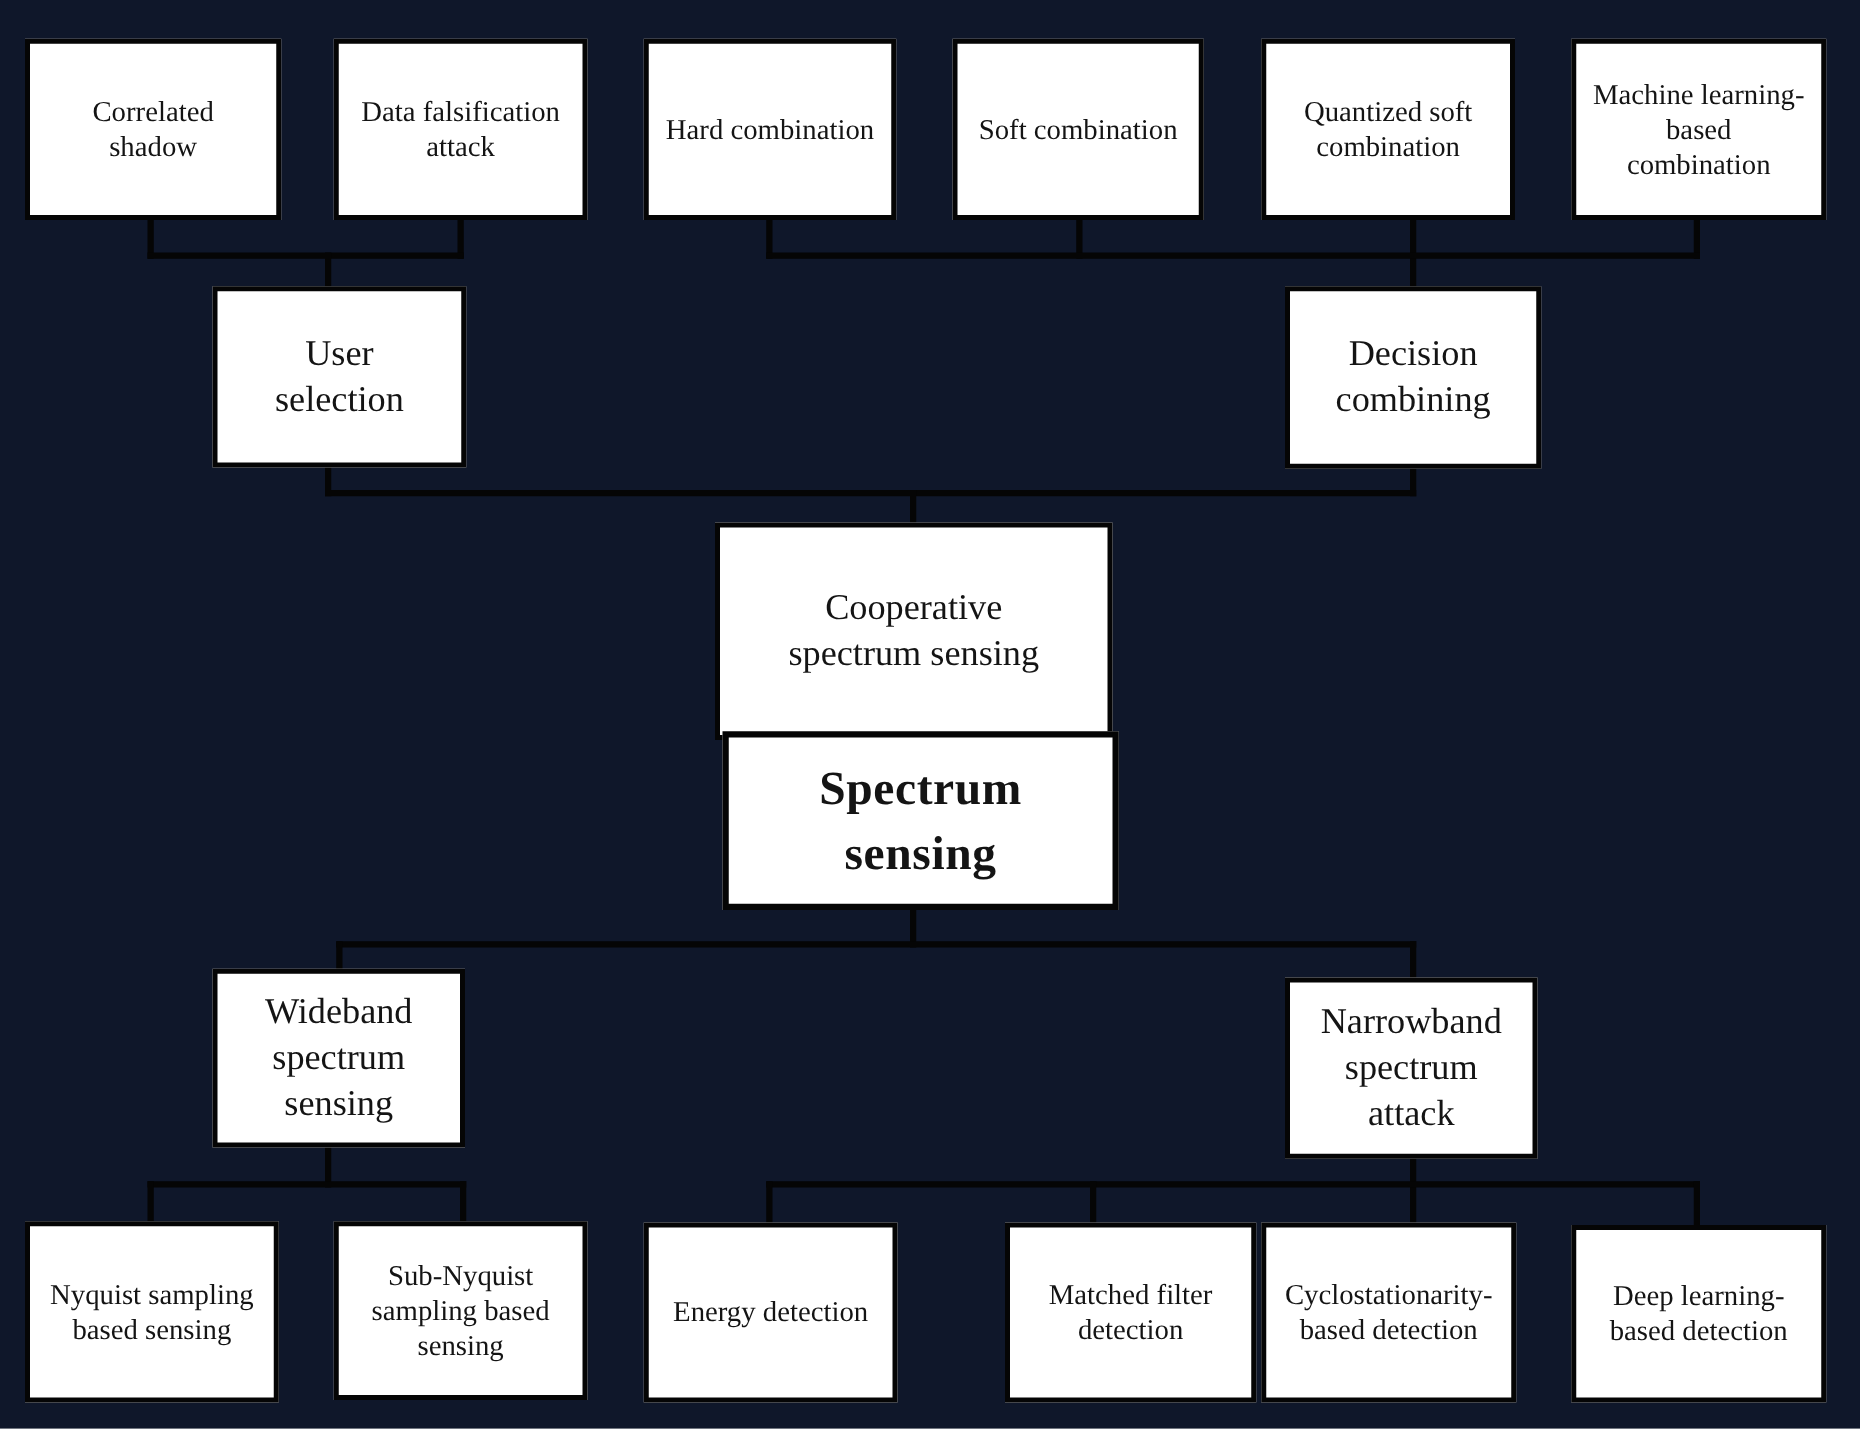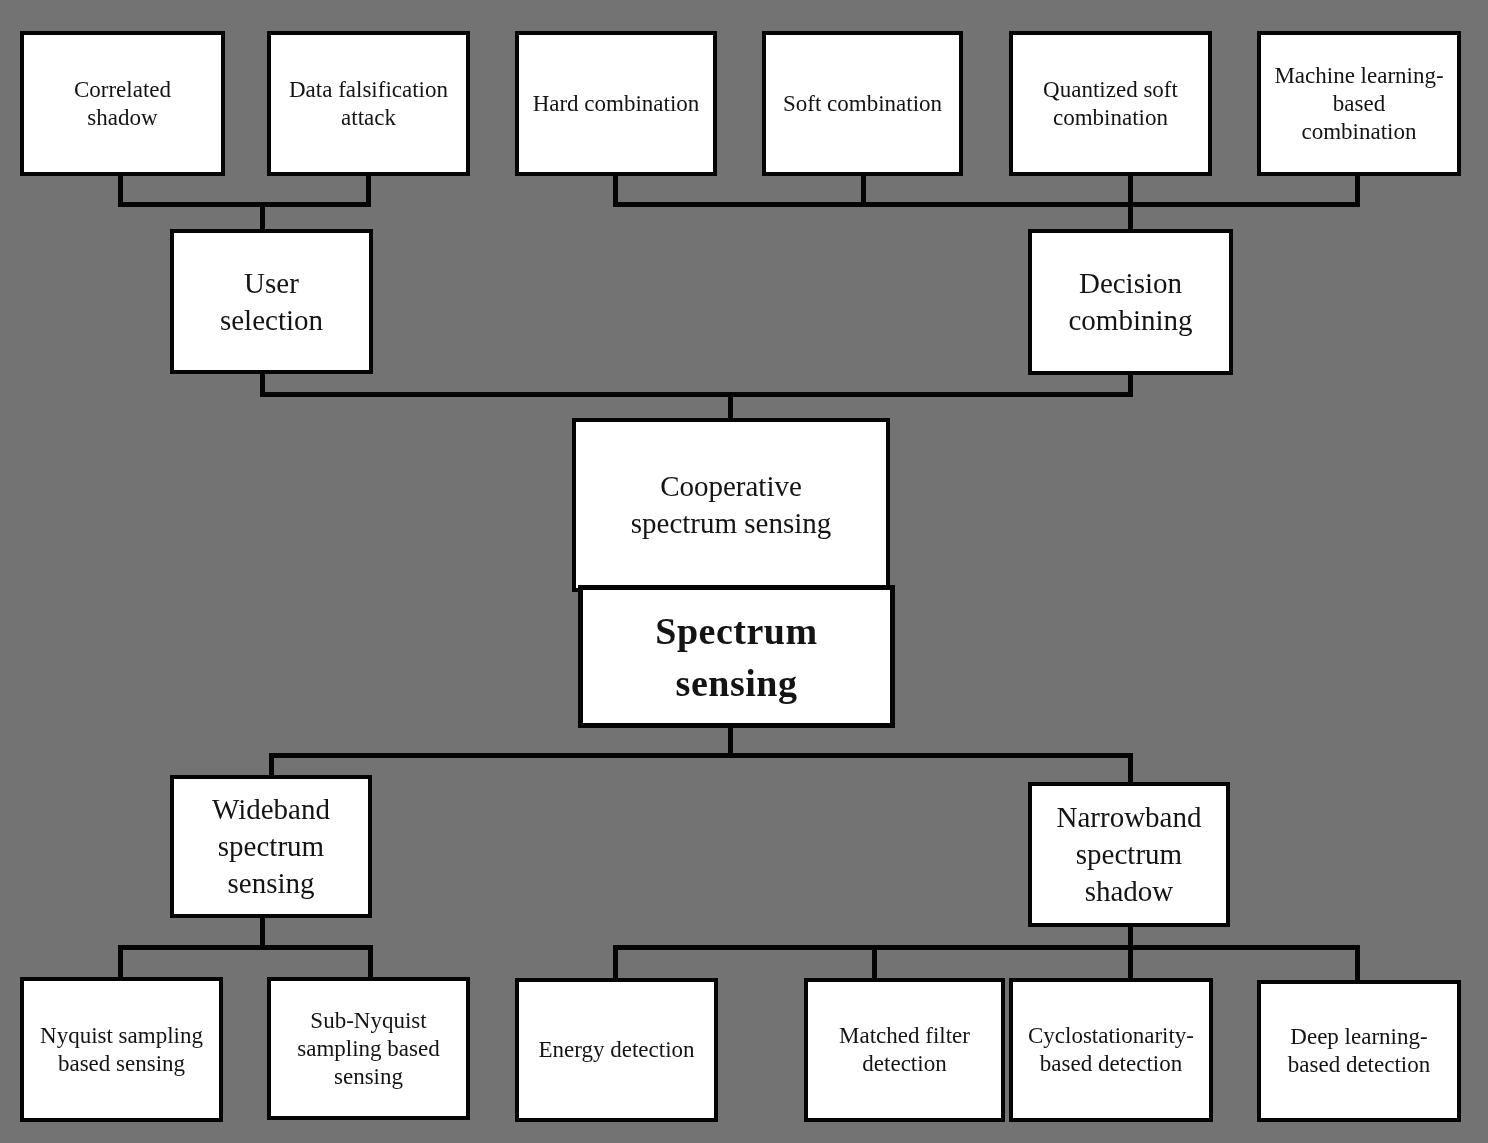--- a/index.html
+++ b/index.html
@@ -1,19 +1,19 @@
 <!DOCTYPE html>
 <html><head>
 <meta charset="utf-8">
 <style>
   html,body{margin:0;padding:0;background:#ffffff;}
   #canvas{
     position:relative;
     width:1488px;height:1143px;
-    background:#737373;
+    background:#0f172a;
     font-family:"Liberation Serif","DejaVu Serif",serif;
     color:#141414;
     overflow:hidden;
   }
   .box{
     position:absolute;
     box-sizing:border-box;
     border:4px solid #050505;
     background:#ffffff;
     display:flex;align-items:center;justify-content:center;
@@ -107,21 +107,21 @@
   </div>
 
   <div class="box medium" style="left:170px;top:775px;width:202px;height:143px">
     <span class="label">Wideband
 spectrum
 sensing</span>
   </div>
   <div class="box medium" style="left:1028px;top:782px;width:202px;height:145px">
     <span class="label">Narrowband
 spectrum
-shadow</span>
+attack</span>
   </div>
 
   <div class="box small" style="left:20px;top:977px;width:203px;height:145px">
     <span class="label">Nyquist sampling
 based sensing</span>
   </div>
   <div class="box small" style="left:267px;top:977px;width:203px;height:143px">
     <span class="label">Sub-Nyquist
 sampling based
 sensing</span>

